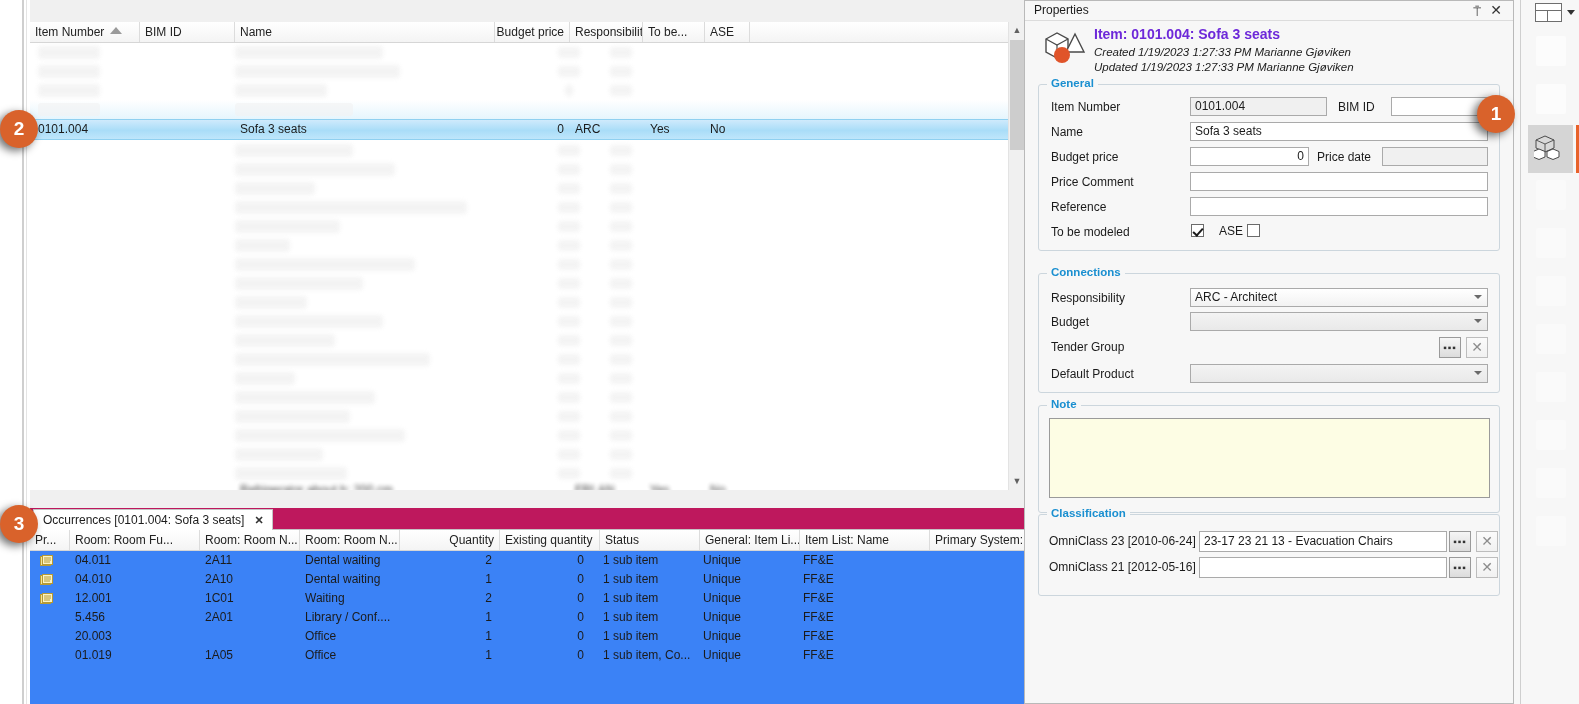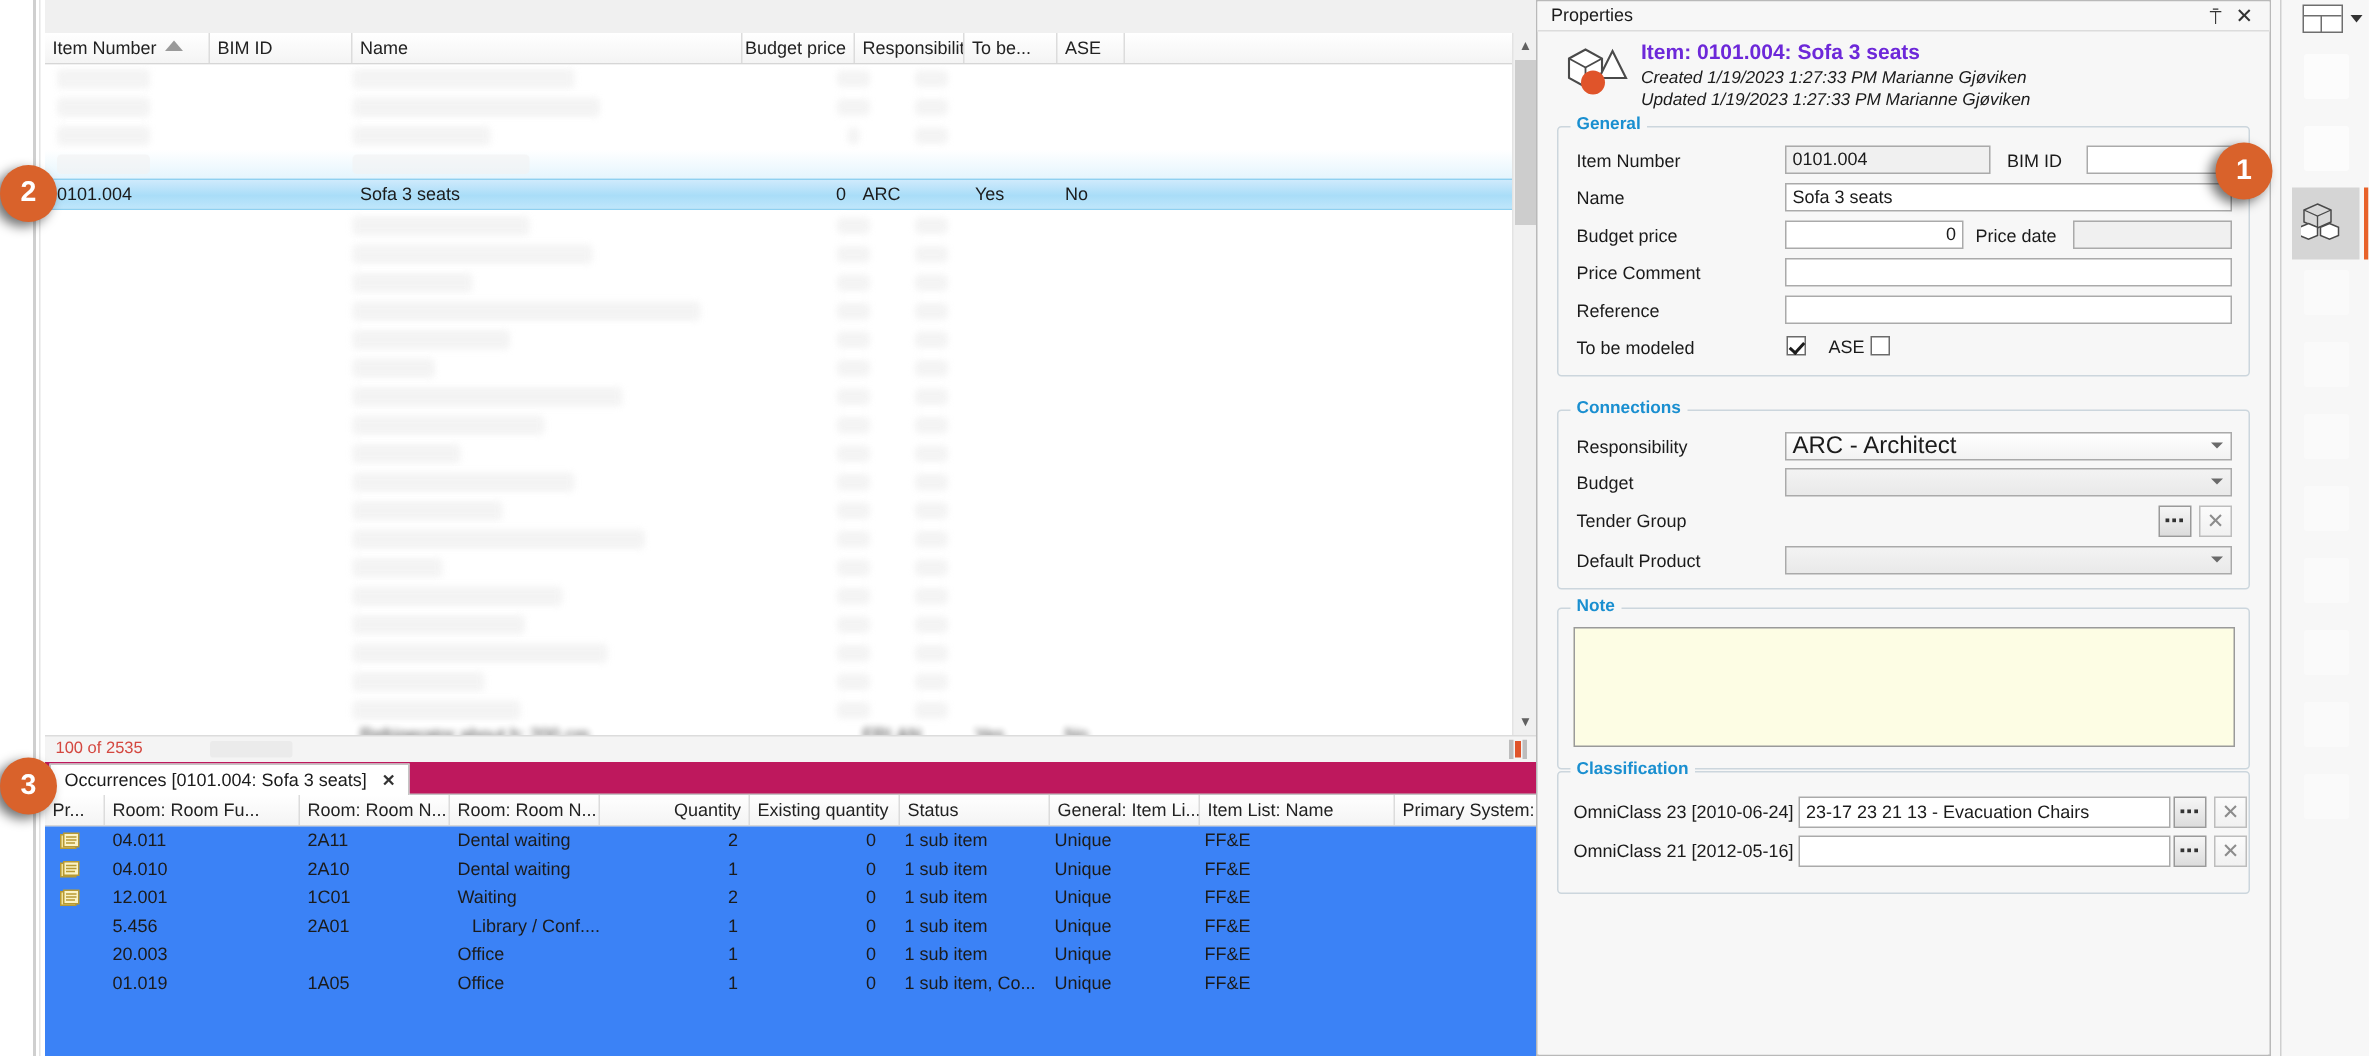--- a/index.html
+++ b/index.html
@@ -126,21 +126,21 @@
   .lbl{position:absolute;font-size:12px;color:#1b1b1b;line-height:16px;}
   .fld{
     position:absolute;height:19px;box-sizing:border-box;
     border:1px solid #aaaaaa;background:#ffffff;
     font-size:12px;line-height:17px;padding:0 4px;color:#1b1b1b;overflow:hidden;white-space:nowrap;
   }
   .fld.ro{background:#f0f0f0;}
   .fld.num{text-align:right;}
   .combo{
     position:absolute;height:19px;box-sizing:border-box;border:1px solid #aaaaaa;
-    background:linear-gradient(#ffffff,#f2f2f2);font-size:16px;line-height:17px;padding:0 18px 0 4px;color:#1b1b1b;
+    background:linear-gradient(#ffffff,#f2f2f2);font-size:12px;line-height:17px;padding:0 18px 0 4px;color:#1b1b1b;
     white-space:nowrap;overflow:hidden;
   }
   .combo.dis{background:linear-gradient(#f3f3f3,#e9e9e9);}
   .combo .arw{position:absolute;right:5px;top:6px;width:0;height:0;border-left:4px solid transparent;border-right:4px solid transparent;border-top:4px solid #6a6a6a;}
   .minibtn{
     position:absolute;width:22px;height:21px;box-sizing:border-box;
     border:1px solid #9a9a9a;background:linear-gradient(#f6f6f6,#dcdcdc);
     font-size:10px;color:#333;text-align:center;line-height:19px;letter-spacing:1px;
   }
   .minibtn.x{background:linear-gradient(#fbfbfb,#f1f1f1);border-color:#bdbdbd;color:#8c8c8c;font-size:14px;letter-spacing:0;line-height:18px;}
@@ -339,31 +339,20 @@
         <div class="cell" style="left:675px;width:45px;">No</div>
       </div>
     </div>
 
     <div class="vscroll">
       <div class="vs-arrow vs-up">▲</div>
       <div class="vs-thumb"></div>
       <div class="vs-arrow vs-down">▼</div>
     </div>
 
-    <div class="status">
-      <span class="status-count">100 of 2535</span>
-      <span class="status-blur"></span>
-      <span class="status-icon">
-        <svg width="12" height="13" viewBox="0 0 12 13">
-          <rect x="0" y="0" width="3" height="13" fill="#bdbdbd"></rect>
-          <rect x="4" y="1" width="4" height="11" fill="#e0542a"></rect>
-          <rect x="9" y="0" width="3" height="13" fill="#bdbdbd"></rect>
-        </svg>
-      </span>
-    </div>
 
     <div class="occ-tabstrip">
       <div class="tabline"></div>
       <div class="occ-tab">
         <span>Occurrences [0101.004: Sofa 3 seats]</span><span class="x">✕</span>
       </div>
     </div>
 
     <div class="occ-head">
       <div class="gh-cell" style="left:0;width:40px;">Pr...</div>
@@ -429,21 +418,21 @@
           <div class="cell num" style="left: 370px; width: 98px;">2</div>
           <div class="cell num" style="left: 470px; width: 90px;">0</div>
           <div class="cell" style="left: 568px; width: 100px;">1 sub item</div>
           <div class="cell" style="left: 668px; width: 100px;">Unique</div>
           <div class="cell" style="left: 768px; width: 130px;">FF&amp;E</div>
           <div class="cell" style="left: 900px; width: 94px;"></div>
         </div>
         <div class="occ-row" style="top: 57px;">
           <div class="cell" style="left: 40px; width: 120px;">5.456</div>
           <div class="cell" style="left: 170px; width: 100px;">2A01</div>
-          <div class="cell" style="left: 270px; width: 100px; text-align: right;">Library / Conf....</div>
+          <div class="cell" style="left: 270px; width: 100px;">Library / Conf....</div>
           <div class="cell num" style="left: 370px; width: 98px;">1</div>
           <div class="cell num" style="left: 470px; width: 90px;">0</div>
           <div class="cell" style="left: 568px; width: 100px;">1 sub item</div>
           <div class="cell" style="left: 668px; width: 100px;">Unique</div>
           <div class="cell" style="left: 768px; width: 130px;">FF&amp;E</div>
           <div class="cell" style="left: 900px; width: 94px;"></div>
         </div>
         <div class="occ-row" style="top: 76px;">
           <div class="cell" style="left: 40px; width: 120px;">20.003</div>
           <div class="cell" style="left: 170px; width: 100px;"></div>

